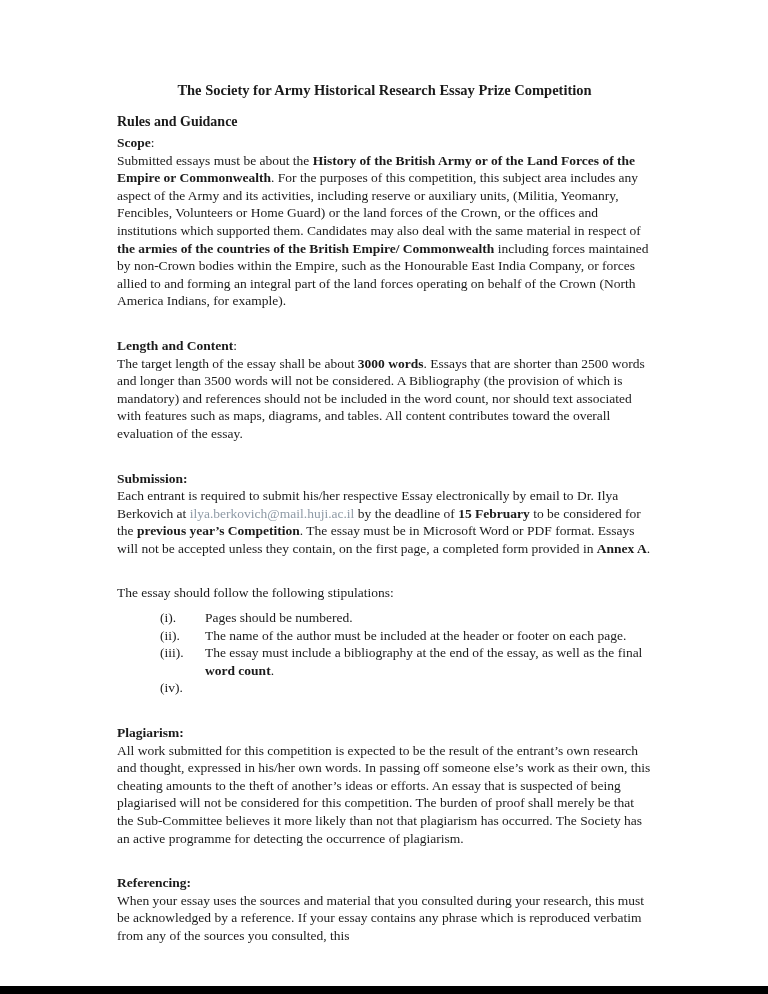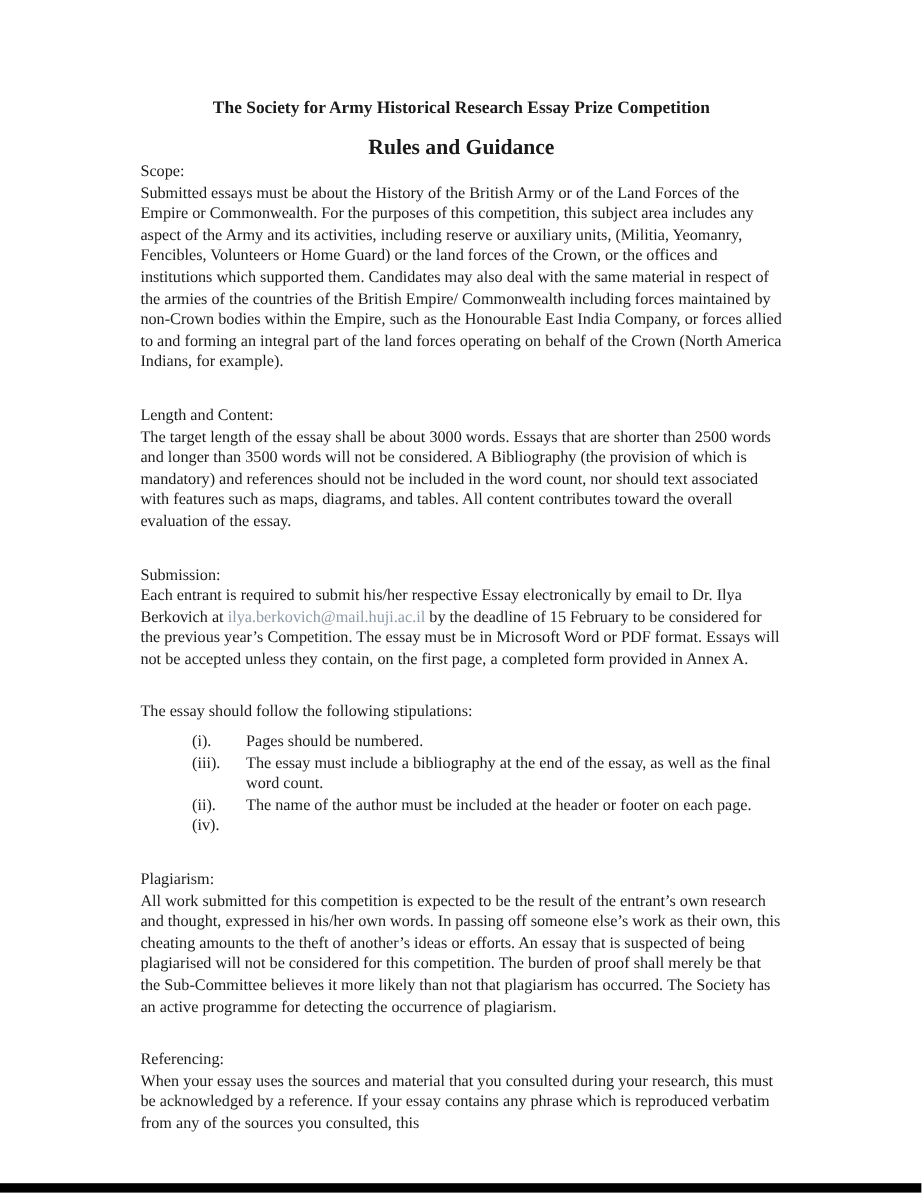--- a/index.html
+++ b/index.html
@@ -32,35 +32,34 @@
     padding: 81px 116px 0 117px;
   }
   .doc-title {
     font-size: 14.5px;
     font-weight: bold;
     text-align: center;
     margin: 0 0 13px 0;
     line-height: 19px;
   }
   .doc-subtitle {
-    font-size: 18px;
+    font-size: 14px;
     font-weight: bold;
-    text-align: center;
     margin: 0 0 3px 0;
     line-height: 18px;
   }
   .section { margin: 0 0 27px 0; }
   .section:last-child { margin-bottom: 5px; }
   p.heading, p.para {
     margin: 0;
     font-size: 13.5px;
     line-height: 17.6px;
     text-align: left;
   }
-  .bold { font-weight: normal; }
+  .bold { font-weight: bold; }
   .email-link {
     color: var(--link-color, #8e9aa6);
     text-decoration: none;
     cursor: pointer;
     font-family: Liberation Serif, serif;
   }
   .list { margin-top: 7px; }
   .list-item {
     display: flex;
     font-size: 13.5px;
@@ -95,26 +94,26 @@
         <p class="para"><span>Each entrant is required to submit his/her respective Essay electronically by email to Dr. Ilya Berkovich at </span><a class="email-link">ilya.berkovich@mail.huji.ac.il</a><span> by the deadline of </span><span class="bold">15 February</span><span> to be considered for the </span><span class="bold">previous year’s Competition</span><span>. The essay must be in Microsoft Word or PDF format. Essays will not be accepted unless they contain, on the first page, a completed form provided in </span><span class="bold">Annex A</span><span>.</span></p>
       </div>
       <div class="section">
         <p class="para"><span>The essay should follow the following stipulations:</span></p>
         <div class="list">
           <div class="list-item">
             <span class="marker">(i).</span>
             <span class="item-text"><span>Pages should be numbered.</span></span>
           </div>
           <div class="list-item">
+            <span class="marker">(ii).</span>
+            <span class="item-text"><span>The name of the author must be included at the header or footer on each page.</span></span>
+          </div>
+          <div class="list-item">
             <span class="marker">(iii).</span>
             <span class="item-text"><span>The essay must include a bibliography at the end of the essay, as well as the final </span><span class="bold">word count</span><span>.</span></span>
-          </div>
-          <div class="list-item">
-            <span class="marker">(ii).</span>
-            <span class="item-text"><span>The name of the author must be included at the header or footer on each page.</span></span>
           </div>
           <div class="list-item">
             <span class="marker">(iv).</span>
           </div>
         </div>
       </div>
       <div class="section">
         <p class="heading"><span class="bold">Plagiarism:</span></p>
         <p class="para"><span>All work submitted for this competition is expected to be the result of the entrant’s own research and thought, expressed in his/her own words. In passing off someone else’s work as their own, this cheating amounts to the theft of another’s ideas or efforts. An essay that is suspected of being plagiarised will not be considered for this competition. The burden of proof shall merely be that the Sub-Committee believes it more likely than not that plagiarism has occurred. The Society has an active programme for detecting the occurrence of plagiarism.</span></p>
       </div>

